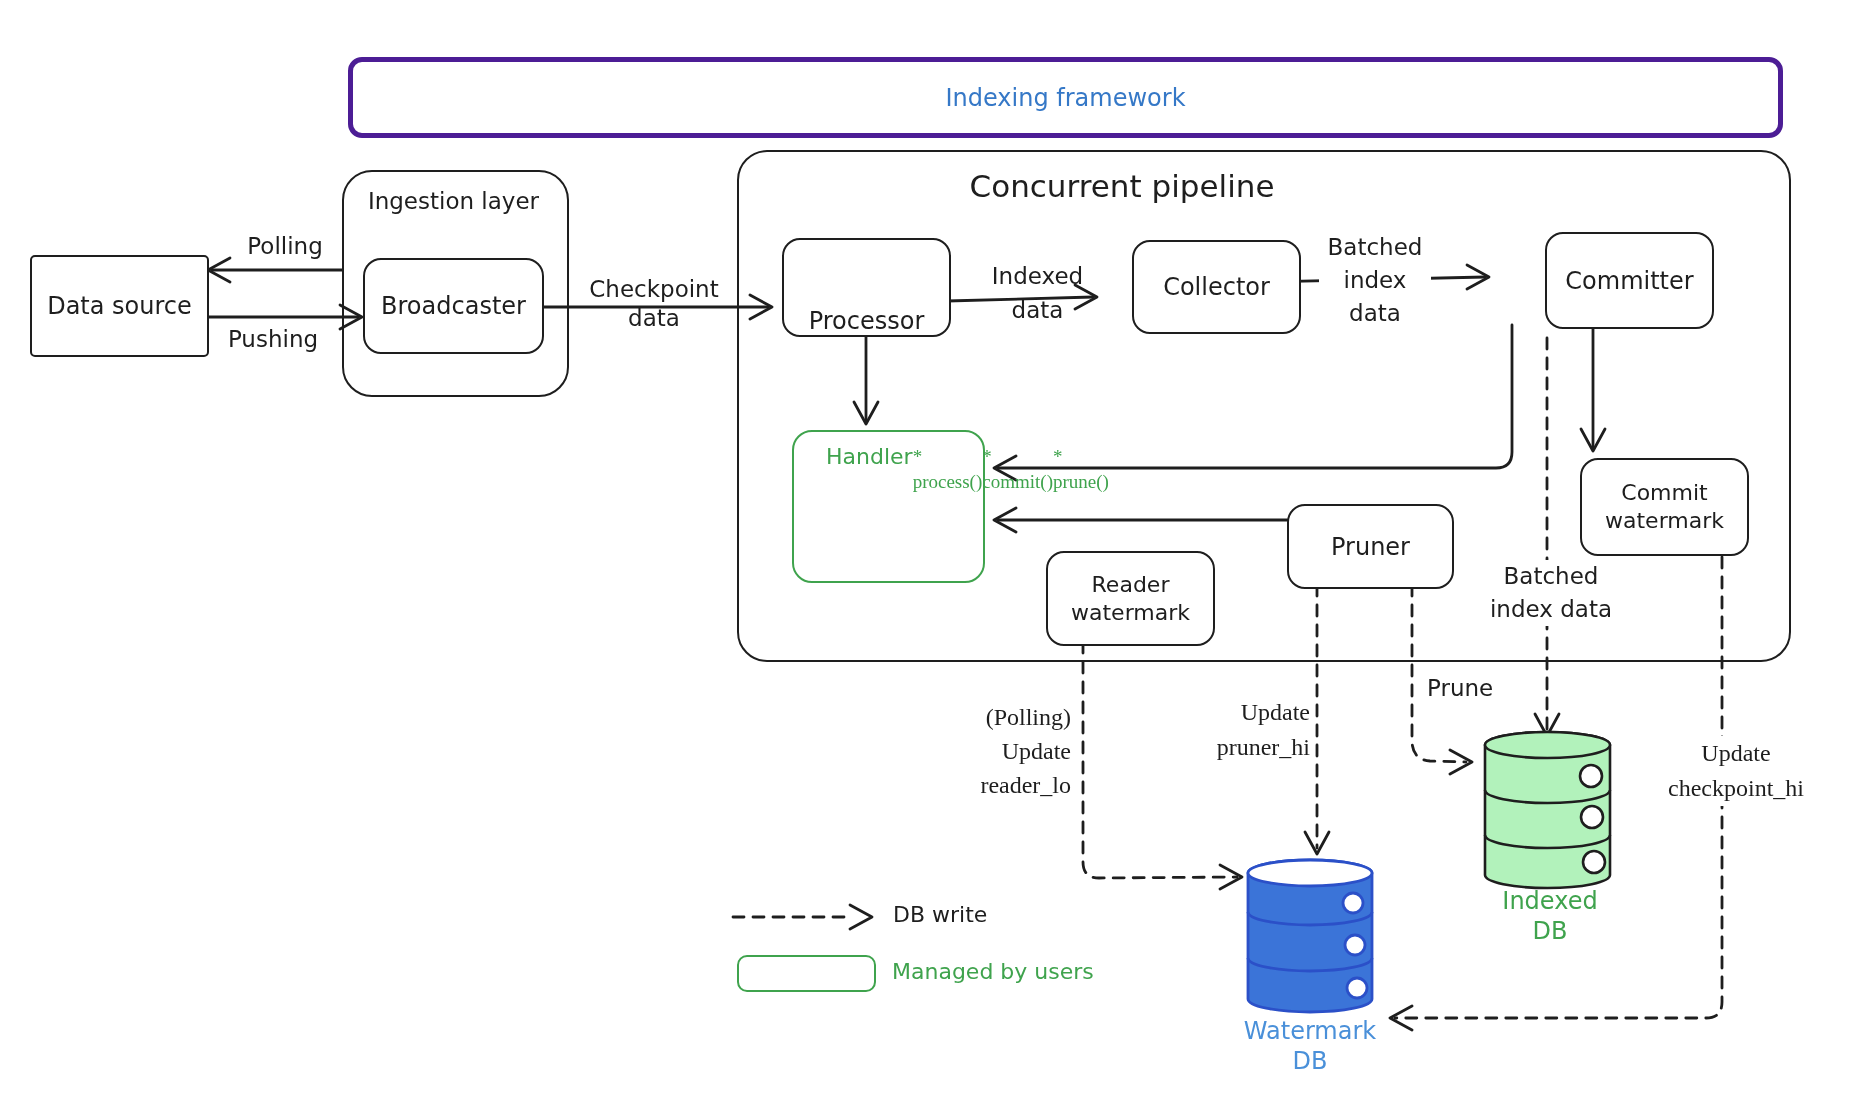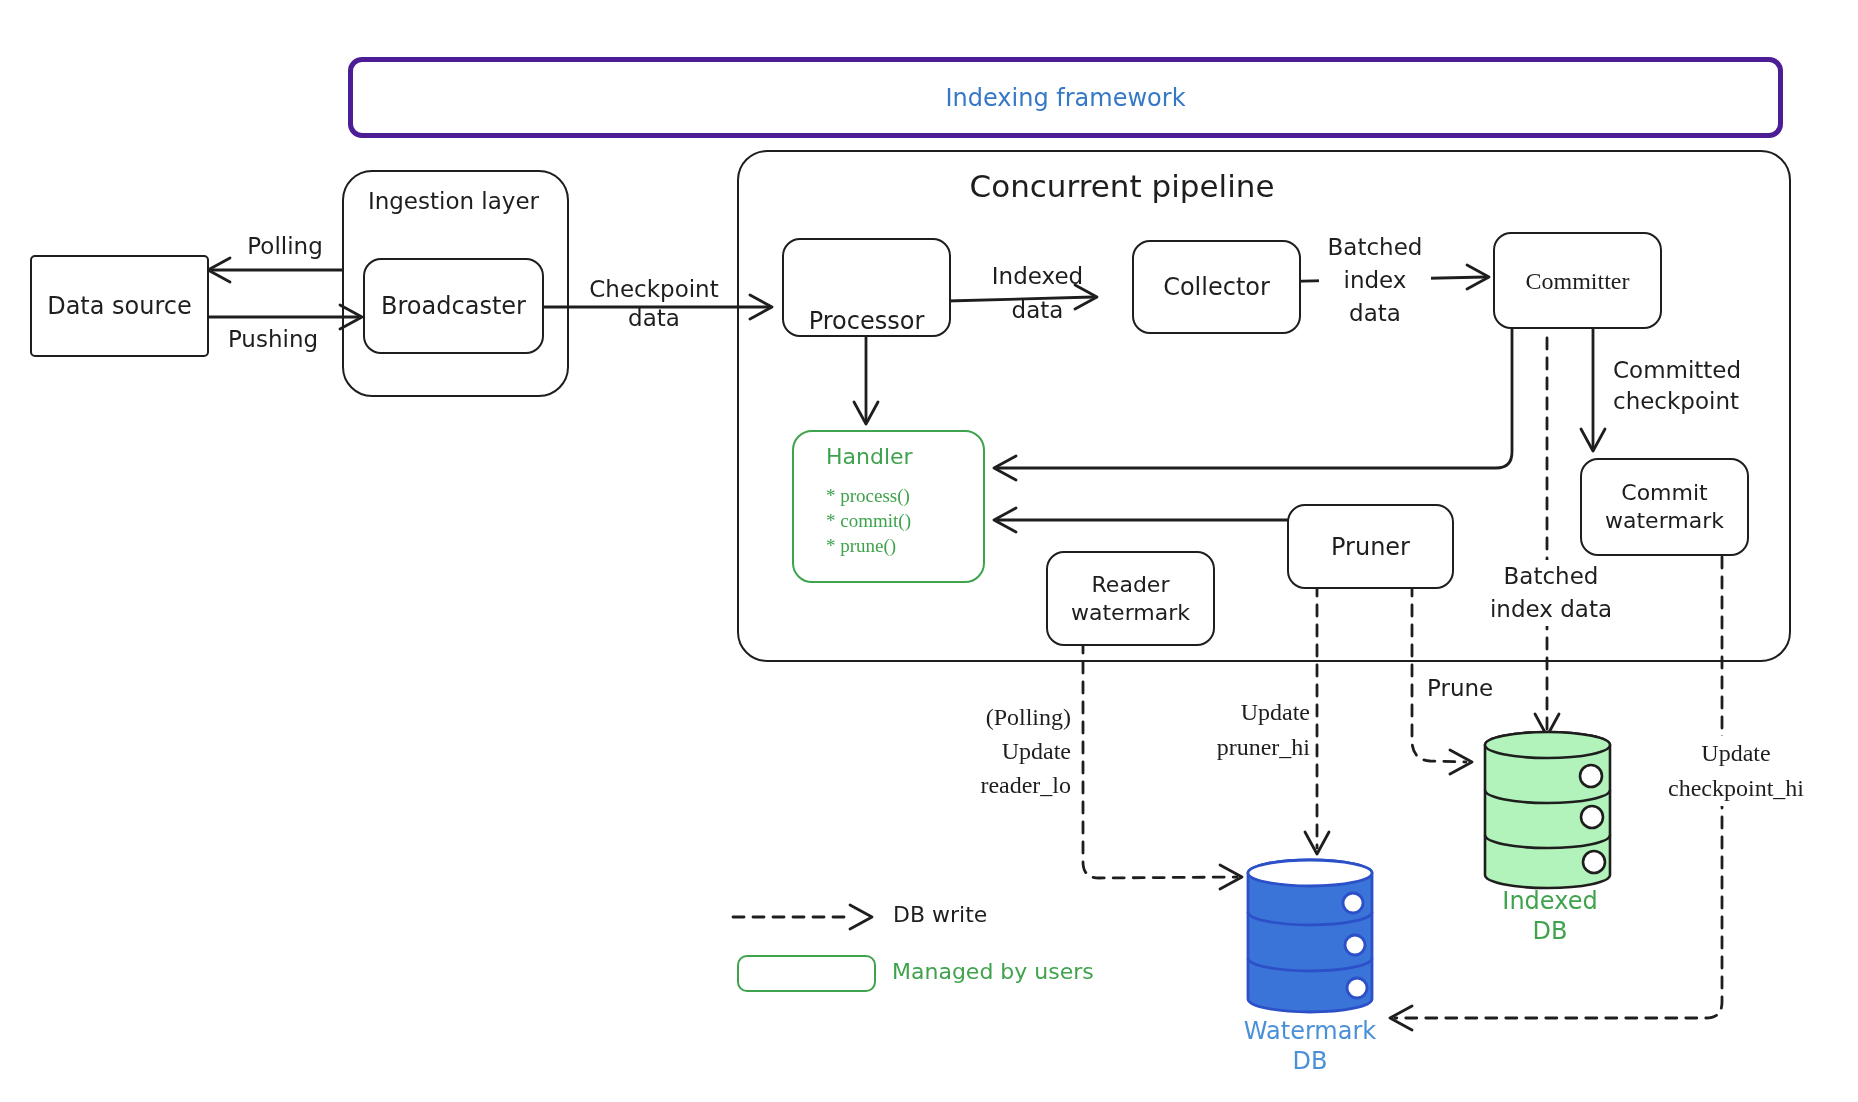--- a/index.html
+++ b/index.html
@@ -131,26 +131,26 @@
   </div>
 
   <div class="box hand node-label" style="left:782px;top:238px;width:165px;height:95px;border-radius:18px;align-items:flex-end;">
     <span>Processor</span>
   </div>
 
   <div class="box hand node-label" style="left:1102px;top:240px;width:165px;height:90px;border-radius:18px;margin-left:30px;">
     <span>Collector</span>
   </div>
 
-  <div class="box hand node-label" style="left:1493px;top:232px;width:165px;height:93px;border-radius:18px;font-family:Liberation Serif, serif;">
+  <div class="box hand node-label" style="left:1545px;top:232px;width:165px;height:93px;border-radius:18px;">
     <span>Committer</span>
   </div>
 
   <div class="box" style="left:792px;top:430px;width:193px;height:153px;border:2.6px solid #3fa34d;border-radius:20px;
-              flex-direction:column;align-items:flex-start;justify-content:flex-start;padding:12px 0 0 32px;box-sizing:border-box;text-align:left;">
+              flex-direction:row;align-items:flex-start;justify-content:flex-start;padding:12px 0 0 32px;box-sizing:border-box;text-align:left;">
     <span class="hand green" style="font-size:22px;margin-bottom:14px;">Handler</span>
     <span class="mono green" style="font-size:19px;line-height:25px;">* process()</span>
     <span class="mono green" style="font-size:19px;line-height:25px;">* commit()</span>
     <span class="mono green" style="font-size:19px;line-height:25px;">* prune()</span>
   </div>
 
   <div class="box hand node-label" style="left:1287px;top:504px;width:163px;height:81px;border-radius:18px;">
     <span>Pruner</span>
   </div>
 
@@ -181,24 +181,20 @@
     <span>Indexed</span>
     <span>data</span>
   </div>
 
   <div class="lbl hand small-label" style="left:1319px;top:231px;width:112px;text-align:center;line-height:33px;background:#fff;">
     <span>Batched</span>
     <span>index</span>
     <span>data</span>
   </div>
 
-  <div class="lbl hand small-label" style="left:1613px;top:355px;width:160px;text-align:left;line-height:31px;">
-    <span>Committed</span>
-    <span>checkpoint</span>
-  </div>
 
   <div class="lbl hand small-label" style="left:1477px;top:560px;width:148px;text-align:center;line-height:33px;background:#fff;">
     <span>Batched</span>
     <span>index data</span>
   </div>
 
   <div class="lbl hand small-label" style="left:1427px;top:673px;width:80px;text-align:left;">Prune</div>
 
   <div class="lbl mono" style="left:890px;top:700px;width:181px;text-align:right;font-size:24px;line-height:34px;">
     <span>(Polling)</span>

